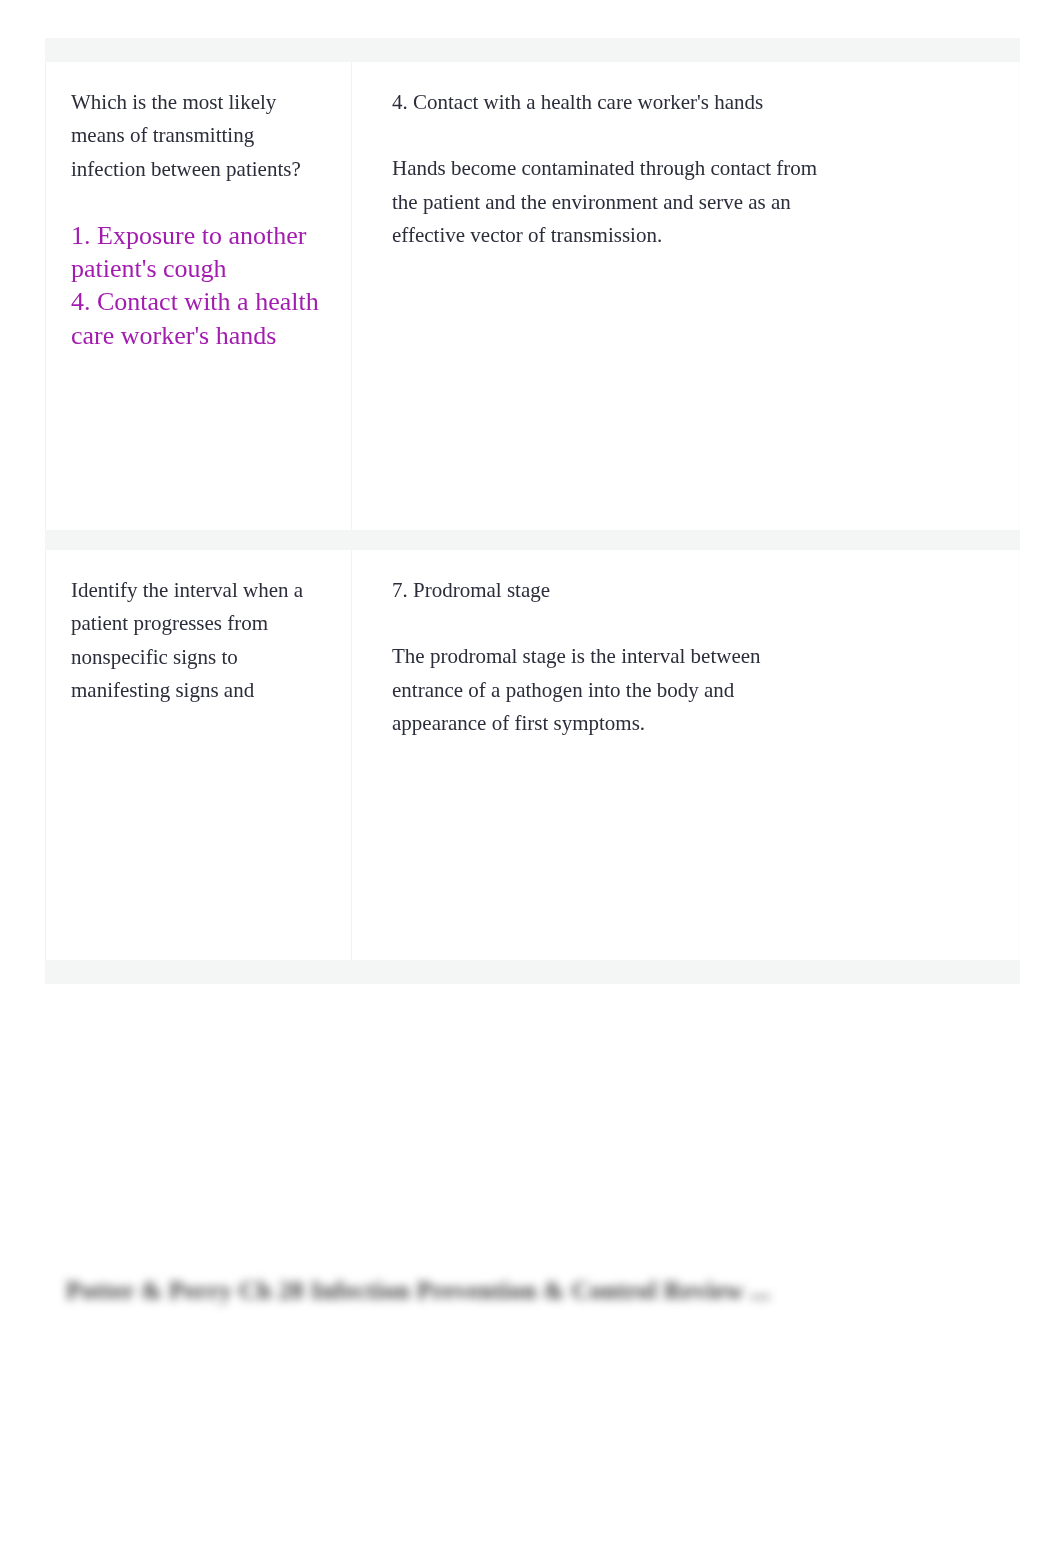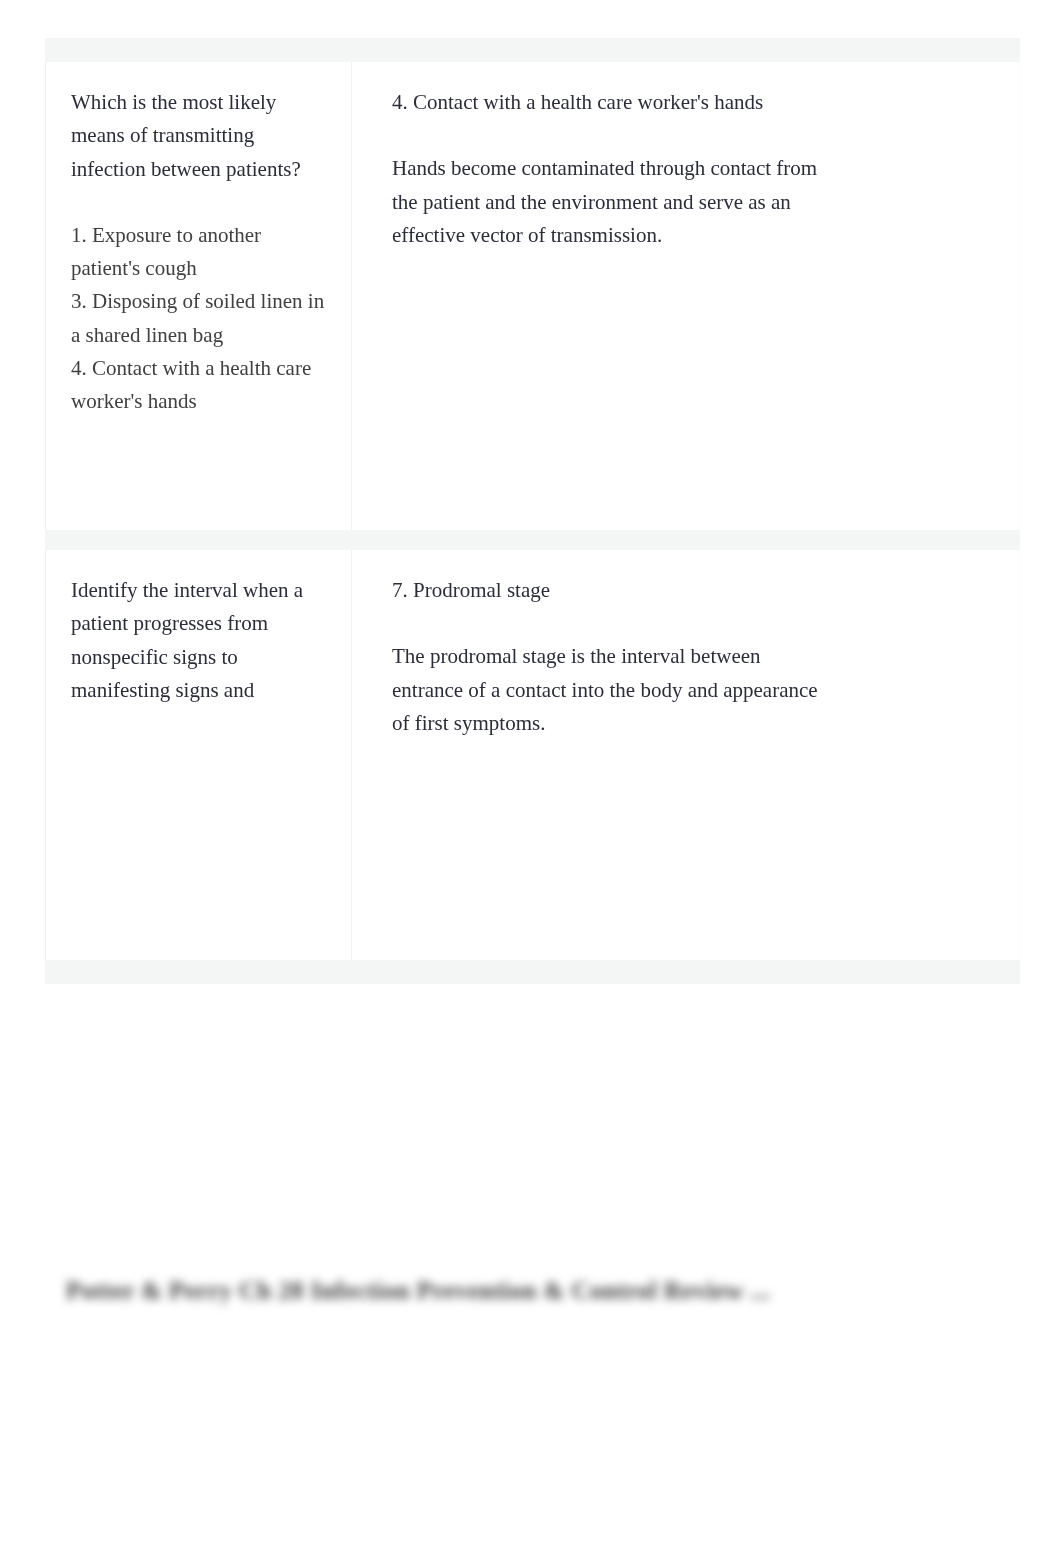--- a/index.html
+++ b/index.html
@@ -76,23 +76,23 @@
   .spacer-line {
     height: 33px;
   }
 
   .options {
     margin: 0;
     padding: 0;
     list-style: none;
   }
   .options li {
-    font-size: 21px;
+    font-size: 26px;
     line-height: 33.3px;
-    color: #404040;
+    color: #a21caf;
   }
 
   .a-heading {
     font-size: 21px;
     line-height: 33.3px;
     margin: 0;
     font-weight: normal;
     color: #2b2d3a;
   }
 
@@ -139,41 +139,40 @@
   <div class="card-table">
 
     <div class="band"></div>
 
     <div class="row row-1">
       <div class="cell cell-question">
         <p class="q-text">Which is the most likely means of transmitting infection between patients?</p>
         <div class="spacer-line"></div>
         <ul class="options">
           <li>1. Exposure to another patient's cough</li>
-          <li>3. Disposing of soiled linen in a shared linen bag</li>
           <li>4. Contact with a health care worker's hands</li>
         </ul>
       </div>
       <div class="cell cell-answer">
         <p class="a-heading">4. Contact with a health care worker's hands</p>
         <div class="spacer-line"></div>
         <p class="a-body">Hands become contaminated through contact from the patient and the environment and serve as an effective vector of transmission.</p>
       </div>
     </div>
 
     <div class="band thin"></div>
 
     <div class="row row-2">
       <div class="cell cell-question">
         <p class="q-text">Identify the interval when a patient progresses from nonspecific signs to manifesting signs and</p>
       </div>
       <div class="cell cell-answer">
         <p class="a-heading">7. Prodromal stage</p>
         <div class="spacer-line"></div>
-        <p class="a-body">The prodromal stage is the interval between entrance of a contact into the body and appearance of first symptoms.</p>
+        <p class="a-body">The prodromal stage is the interval between entrance of a pathogen into the body and appearance of first symptoms.</p>
       </div>
     </div>
 
     <div class="band"></div>
   </div>
 
   <div class="blurred-title">Potter &amp; Perry Ch 28 Infection Prevention &amp; Control Review ...</div>
 
   <div class="bottom-fade"></div>
 

